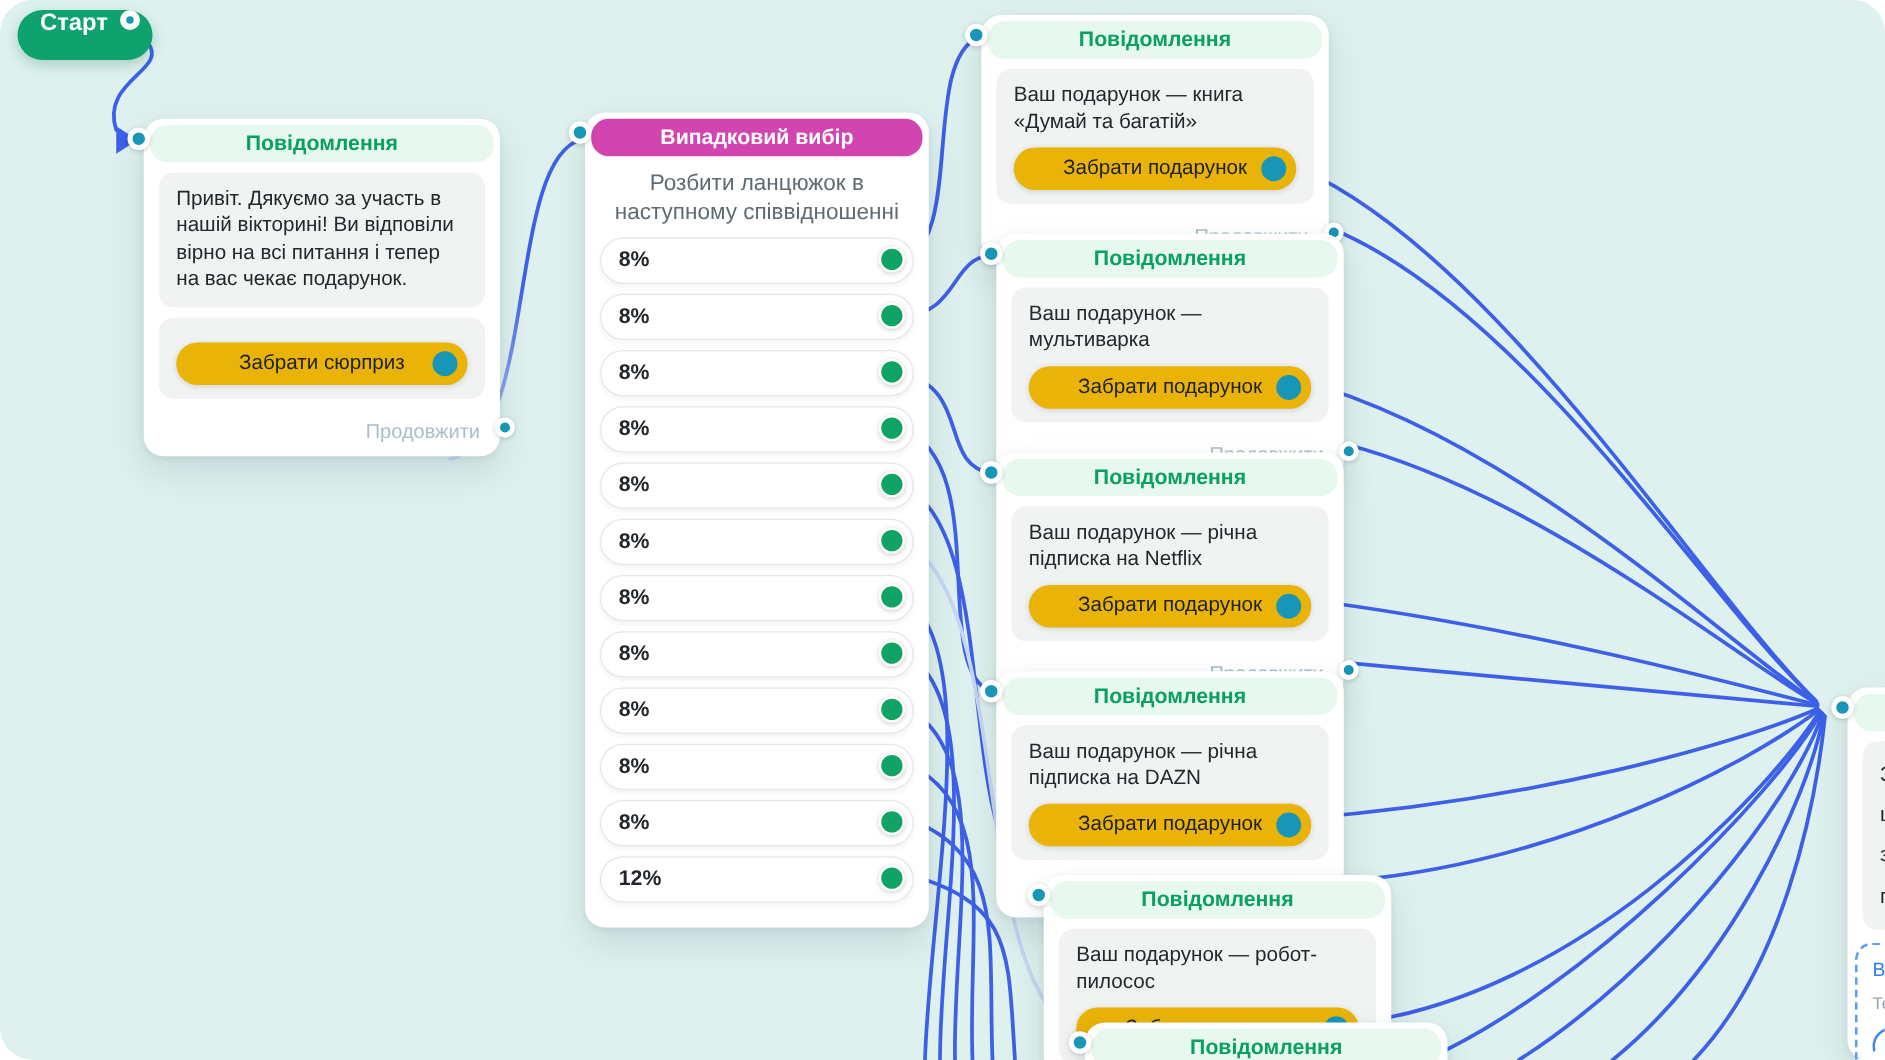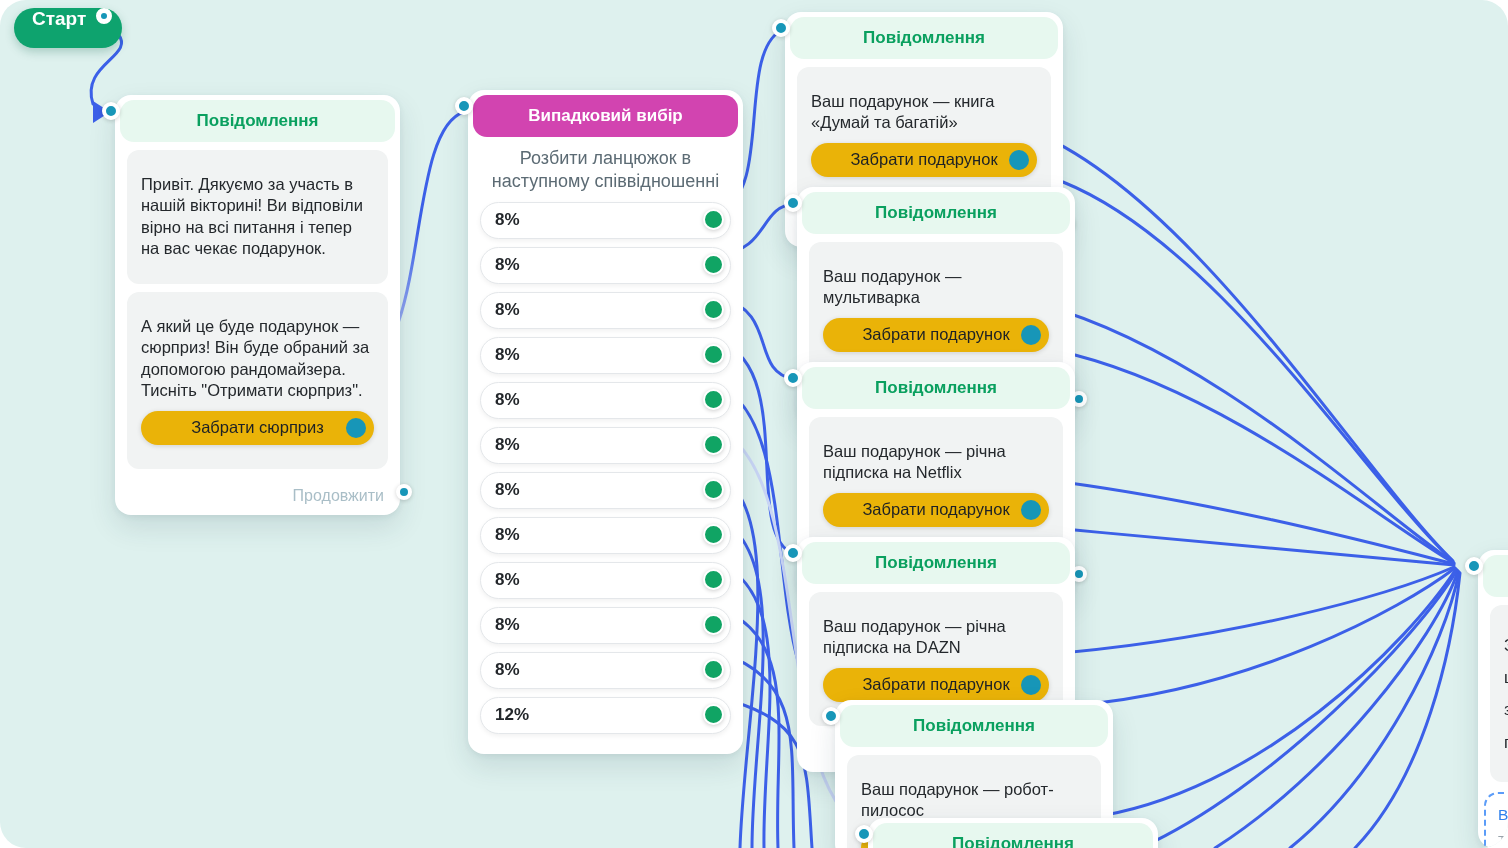--- a/index.html
+++ b/index.html
@@ -21,27 +21,27 @@
   #canvas{position:relative;width:1508px;height:848px;background:var(--canvas-bg);
           border-radius:26px;overflow:hidden;}
   #wires{position:absolute;inset:0;z-index:0;}
   #wires path{fill:none;stroke:var(--accent-blue);stroke-width:3;stroke-linecap:round;}
   #wires path.light{stroke:var(--wire-light);}
   #wires path.grad{stroke:url(#wireGrad);}
 
   
   .node{position:absolute;background:#fff;border-radius:16px;
         box-shadow:0 12px 28px rgba(25,60,70,.12),0 2px 6px rgba(25,60,70,.07);}
-  .node-header{margin:5px;height:42px;border-radius:14px;display:flex;align-items:center;
+  .node-header{margin:5px;height:30px;border-radius:14px;display:flex;align-items:center;
         justify-content:center;font-weight:700;font-size:17px;}
   .node-header.green{background:var(--header-green-bg);color:var(--green-text);}
   .node-header.magenta{background:var(--magenta);color:#fff;}
   .in-dot{position:absolute;left:-13px;top:7px;width:18px;height:18px;border-radius:50%;
         background:var(--teal);border:4px solid #fff;box-shadow:0 1px 4px rgba(0,0,0,.18);z-index:3;}
-  .bubble{background:var(--bubble-gray);border-radius:12px;margin:8px 12px;padding:24px 14px;
+  .bubble{background:var(--bubble-gray);border-radius:12px;margin:8px 12px;padding:11px 14px;
         font-size:16.5px;line-height:1.3;color:#24282c;}
   .chat-btn{position:relative;margin-top:9px;height:34px;background:#eab308;border-radius:17px;
         display:flex;align-items:center;justify-content:center;font-size:16.5px;color:#1d2125;
         box-shadow:0 1px 5px rgba(0,0,0,.14);}
   .chat-btn .out-dot{position:absolute;right:8px;top:7px;width:20px;height:20px;border-radius:50%;
         background:var(--teal);}
   .node-footer{position:relative;display:flex;justify-content:flex-end;align-items:center;
         height:38px;padding-right:16px;color:var(--muted);font-size:16px;}
   .node-footer .edge-dot{position:absolute;right:-12px;top:7px;width:16px;height:16px;border-radius:50%;
         background:var(--teal);border:4px solid #fff;box-shadow:0 1px 4px rgba(0,0,0,.18);}
@@ -139,21 +139,20 @@
 
   <div class="node" id="node1">
     <span class="in-dot"></span>
     <div class="node-header green">
       <span>Повідомлення</span>
     </div>
     <div class="bubble">
       <span>Привіт. Дякуємо за участь в нашій вікторині! Ви відповіли вірно на всі питання і тепер на вас чекає подарунок.</span>
     </div>
     <div class="bubble">
-      <span>А який це буде подарунок — сюрприз! Він буде обраний за допомогою рандомайзера. Тисніть "Отримати сюрприз".</span>
       <div class="chat-btn">
         <span>Забрати сюрприз</span>
         <span class="out-dot"></span>
       </div>
     </div>
     <div class="node-footer">
       <span>Продовжити</span>
       <span class="edge-dot"></span>
     </div>
   </div>

